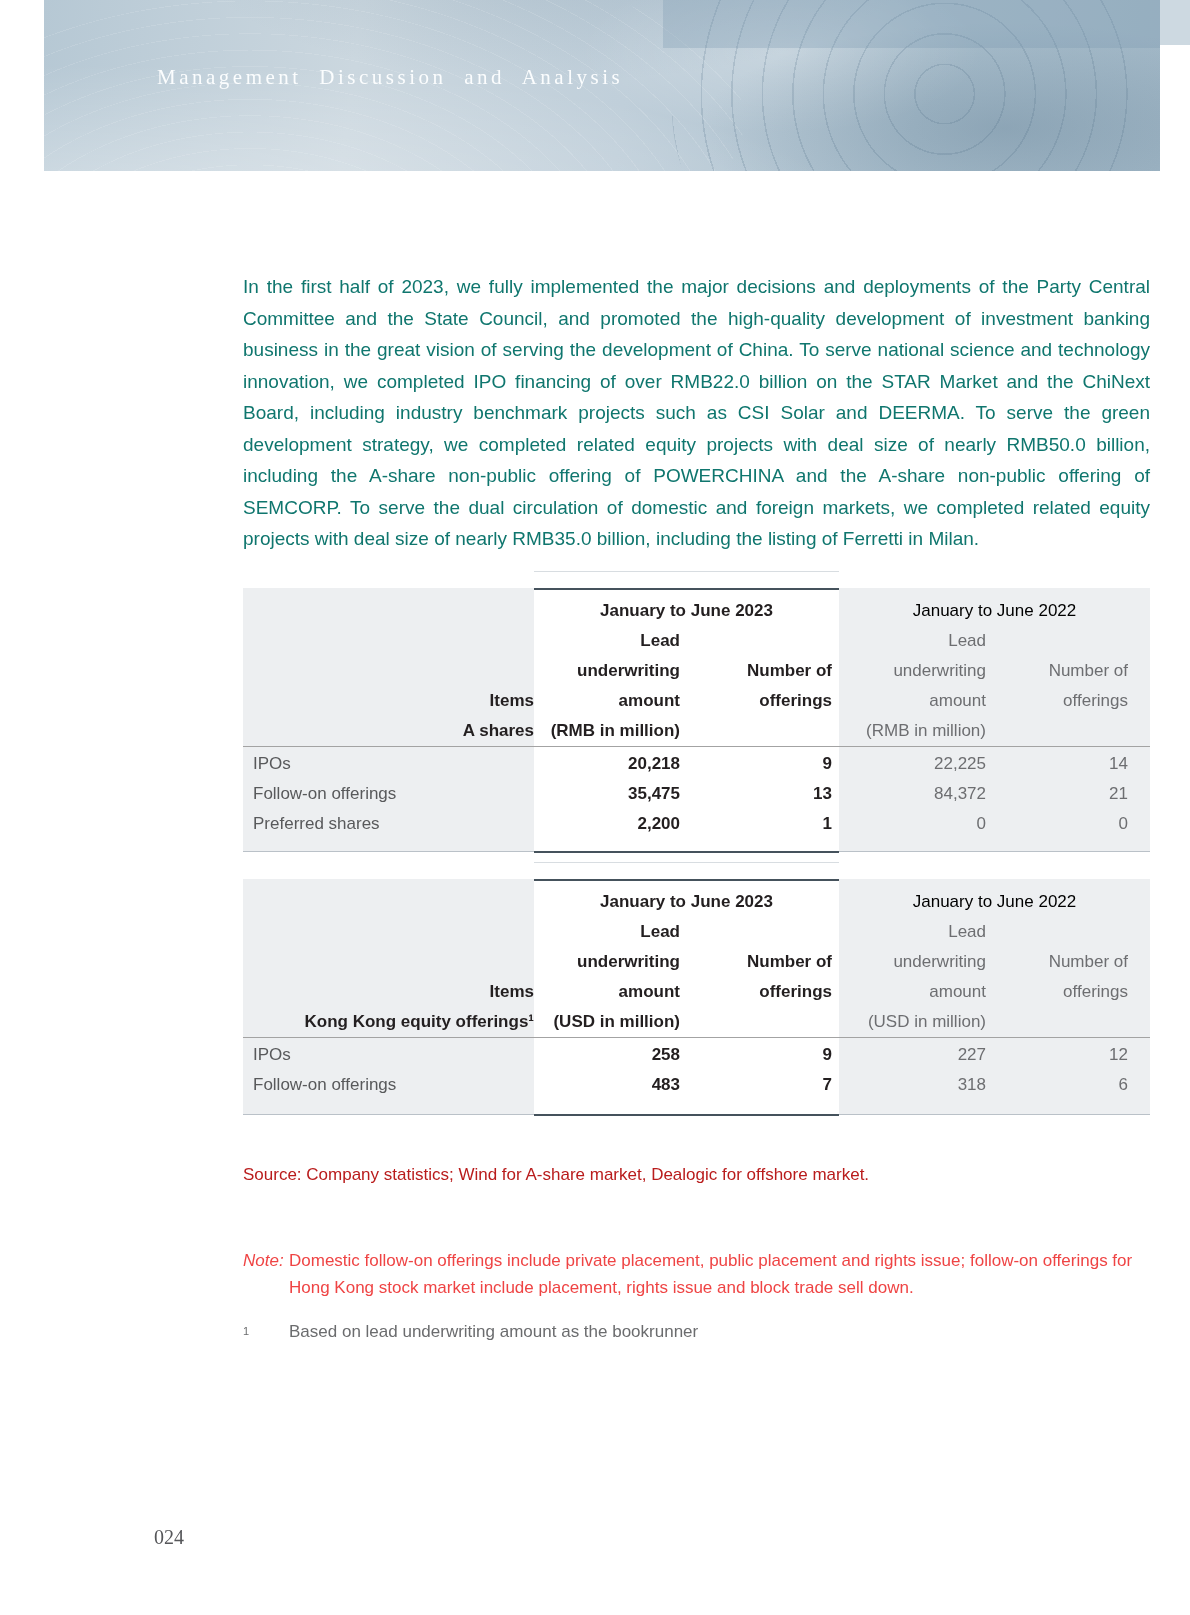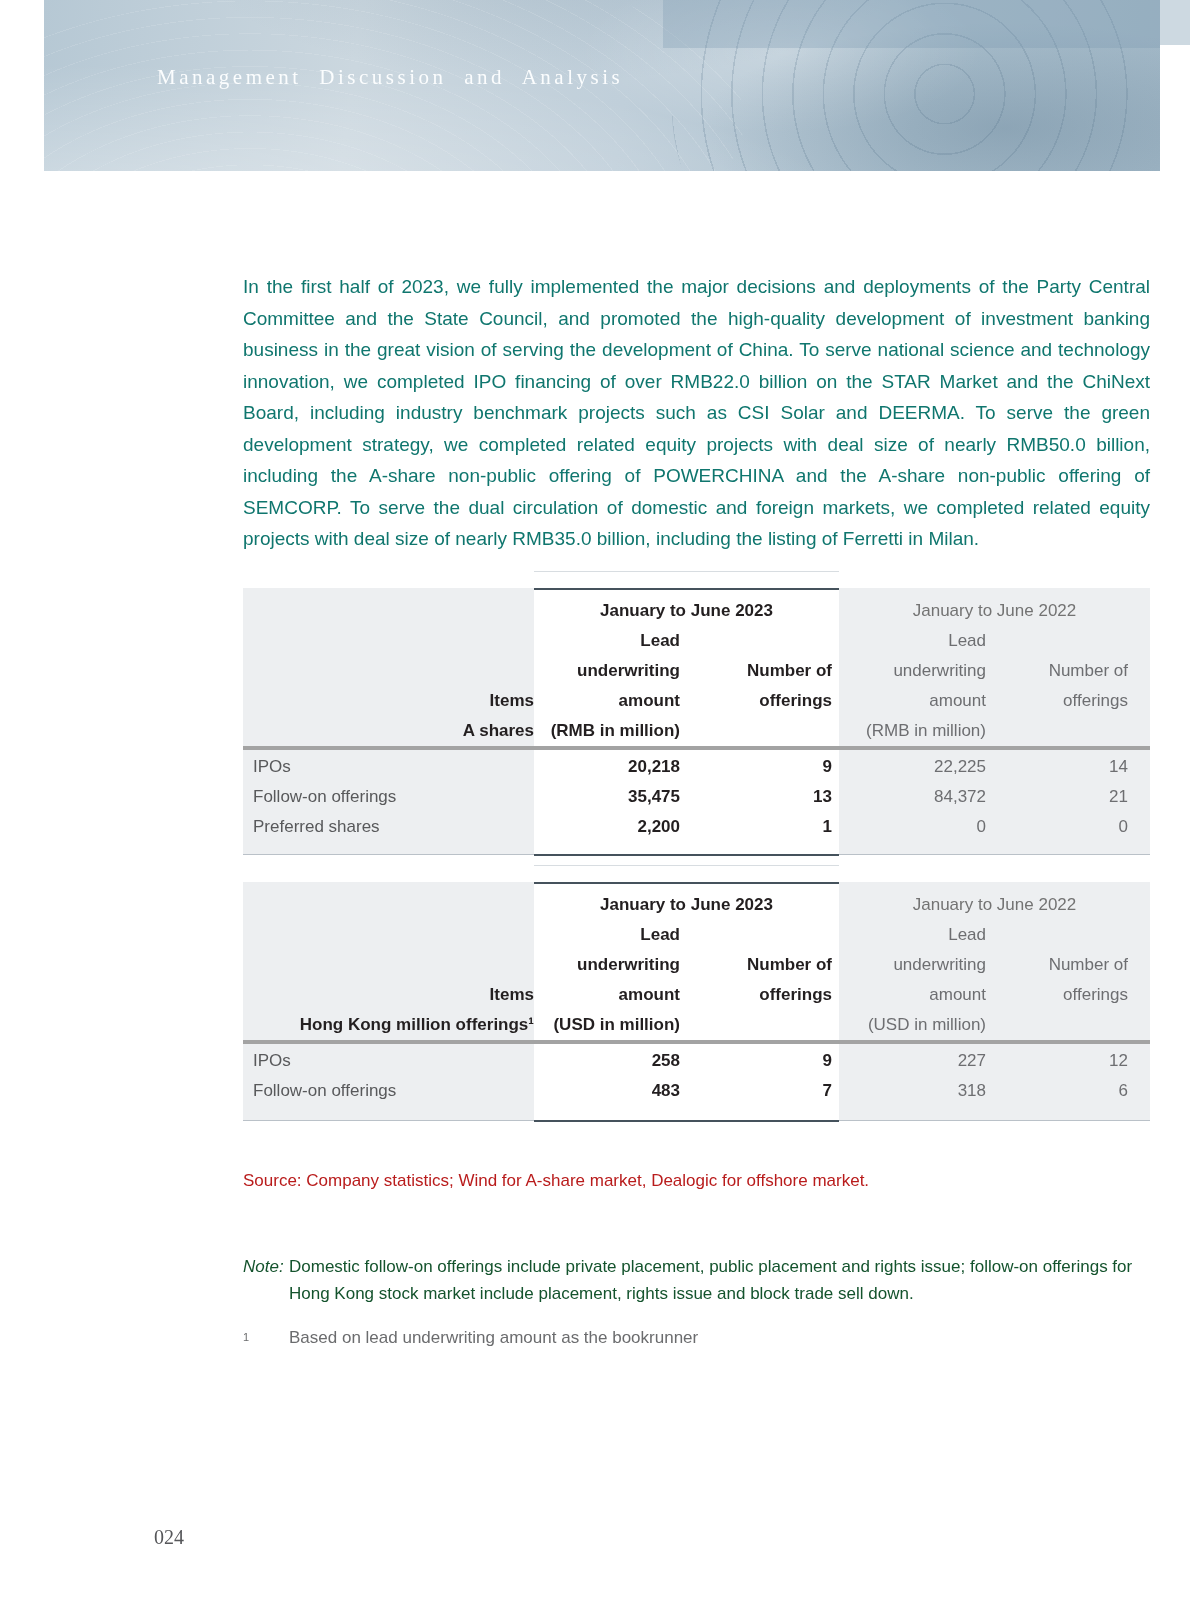--- a/index.html
+++ b/index.html
@@ -90,29 +90,29 @@
   }
 
   .thead, .trow {
     position:relative; z-index:1;
     display:grid;
     grid-template-columns: 291px 153px 152px 155px 156px;
   }
   .thead {
     grid-template-rows: repeat(5, 30px);
     padding-top: 8px;
-    border-bottom: 4px solid #a3a3a3;
+    border-bottom: 1px solid #a3a3a3;
     font-size: 17px;
     line-height: 30px;
   }
   .hcell div { line-height: 30px; text-align: right; }
 
   .period { text-align:center; white-space:nowrap; }
   .period.p23 { grid-column: 2 / 4; grid-row: 1; font-weight:bold; color:#231f20; }
-  .period.p22 { grid-column: 4 / 6; grid-row: 1; color:#737373; }
+  .period.p22 { grid-column: 4 / 6; grid-row: 1; color:#000000; }
 
   .amt23  { grid-column: 2; grid-row: 2 / 6; text-align:right; padding-right:7px;  font-weight:bold; color:#231f20; }
   .num23  { grid-column: 3; grid-row: 3 / 5; text-align:right; padding-right:7px;  font-weight:bold; color:#231f20; }
   .amt22  { grid-column: 4; grid-row: 2 / 6; text-align:right; padding-right:8px;  color:#6d6e71; }
   .num22  { grid-column: 5; grid-row: 3 / 5; text-align:right; padding-right:22px; color:#6d6e71; }
   .itemsc { grid-column: 1; grid-row: 4 / 6; text-align:left;  padding-left:10px;  font-weight:bold; color:#231f20; }
 
   .tbody { position:relative; z-index:1; padding: 2px 0 12px 0; }
   .t2 .tbody { padding-bottom: 14px; }
   .trow { font-size:17px; line-height:30px; }
@@ -126,21 +126,21 @@
 
   
   .source {
     margin: 50px 0 0 0;
     font-size: 17px;
     line-height: 20px;
     color: #b91c1c;
   }
   .note-row {
     display:flex; margin-top:62px;
-    font-size:17px; line-height:27px; color:#14532d;
+    font-size:17px; line-height:27px; color:#ef4444;
   }
   .note-label { flex:0 0 46px; font-style:italic; }
   .note-text  { flex:1; }
   .footnote-row {
     display:flex; margin-top:20px;
     font-size:17px; line-height:22px; color:#6b6c6e;
   }
   .fn-marker { flex:0 0 46px; font-size:11px; line-height:16px; padding-top:2px; }
   .fn-text   { flex:1; }
 
@@ -250,21 +250,21 @@
           <div>underwriting</div>
           <div>amount</div>
           <div>(USD in million)</div>
         </div>
         <div class="hcell num22">
           <div>Number of</div>
           <div>offerings</div>
         </div>
         <div class="hcell itemsc">
           <div>Items</div>
-          <div>Hong Kong million offerings¹</div>
+          <div>Kong Kong equity offerings¹</div>
         </div>
       </div>
 
       <div class="tbody">
         <div class="trow">
           <div class="cell label">IPOs</div>
           <div class="cell v b23 pr7">258</div>
           <div class="cell v b23 pr7">9</div>
           <div class="cell v g22 pr8">227</div>
           <div class="cell v g22 pr22">12</div>

